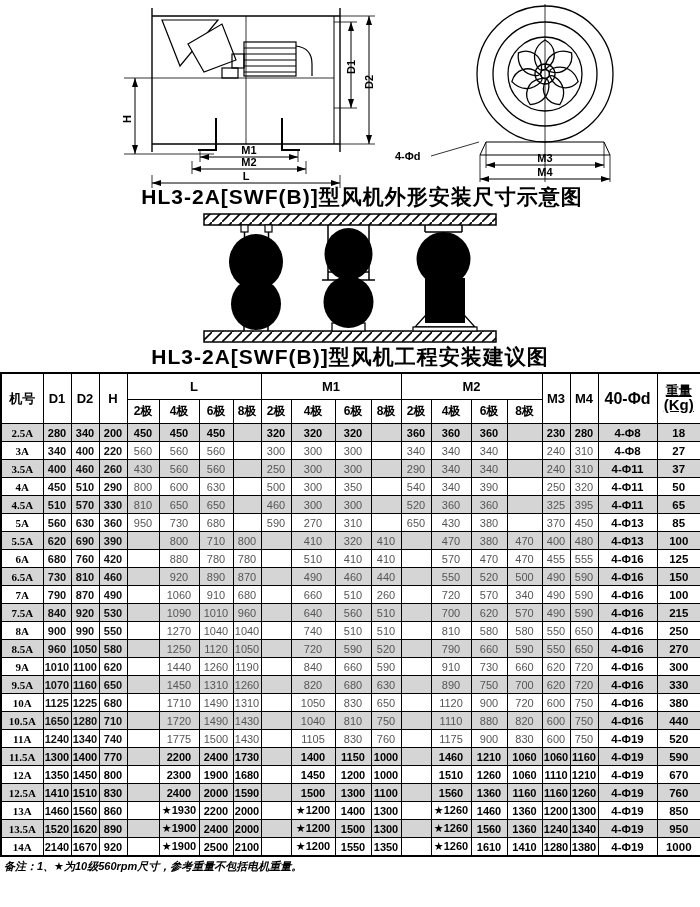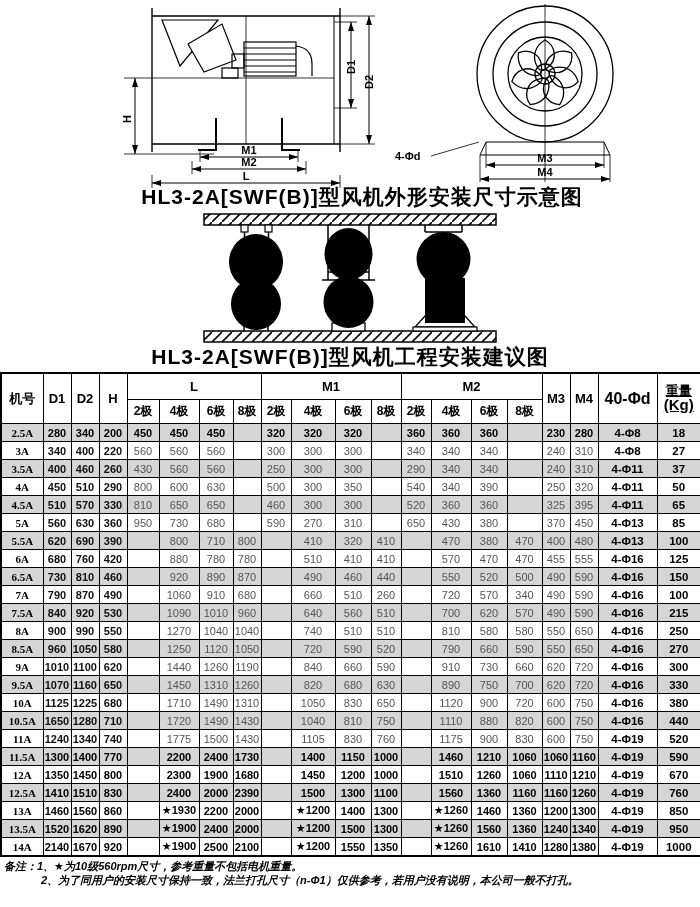--- a/index.html
+++ b/index.html
@@ -702,21 +702,21 @@
           <td class="c19">670</td>
         </tr>
         <tr class="gray dk">
           <td class="c0">12.5A</td>
           <td class="c1">1410</td>
           <td class="c2">1510</td>
           <td class="c3">830</td>
           <td class="c4"></td>
           <td class="c5">2400</td>
           <td class="c6">2000</td>
-          <td class="c7">2390</td>
+          <td class="c7">1590</td>
           <td class="c8"></td>
           <td class="c9">1500</td>
           <td class="c10">1300</td>
           <td class="c11">1100</td>
           <td class="c12"></td>
           <td class="c13">1560</td>
           <td class="c14">1360</td>
           <td class="c15">1160</td>
           <td class="c16">1160</td>
           <td class="c17">1260</td>
@@ -787,16 +787,15 @@
           <td class="c16">1280</td>
           <td class="c17">1380</td>
           <td class="c18">4-Φ19</td>
           <td class="c19">1000</td>
         </tr>
       </tbody>
   </table>
 
   <div class="notes">
     <div class="n1"><span>备注：</span><span>1、★为10级560rpm尺寸，参考重量不包括电机重量。</span></div>
-    <div class="n2"><span>2、为了同用户的安装尺寸保持一致，法兰打孔尺寸（n-Φ1）仅供参考，若用户没有说明，本公司一般不打孔。</span></div>
   </div>
 
 </div>
 
 </body></html>

